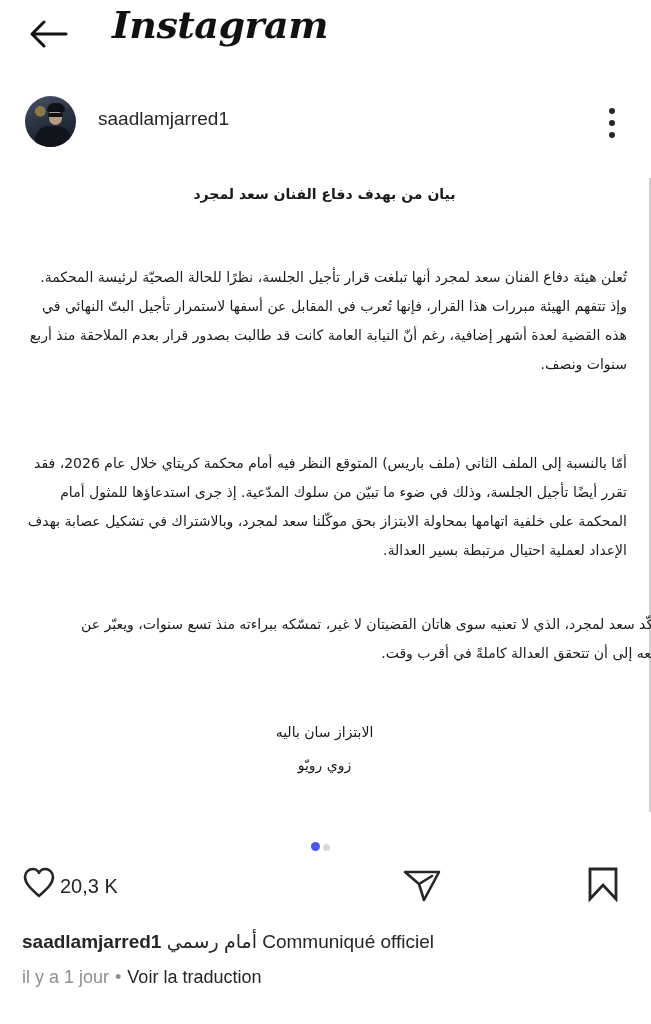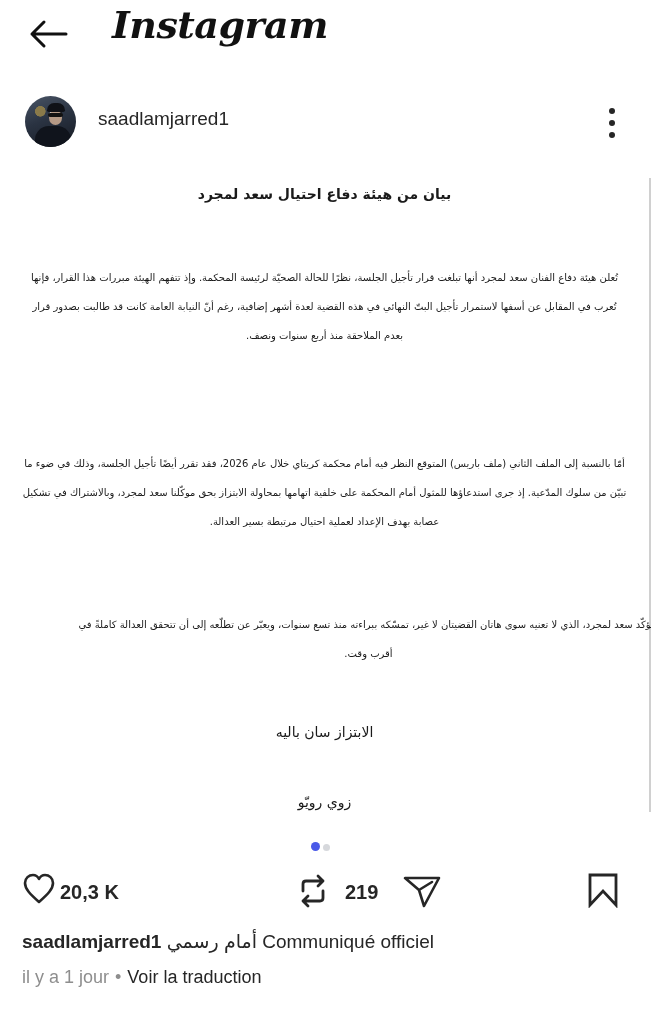--- a/index.html
+++ b/index.html
@@ -21,35 +21,35 @@
     .avatar .face { position: absolute; left: 24px; top: 15px; width: 13px; height: 14px; background: #b59a86; border-radius: 40% 40% 50% 50%; }
     .avatar .glasses { position: absolute; left: 23px; top: 17px; width: 15px; height: 4px; background: #111; border-radius: 2px; }
     .avatar .body { position: absolute; left: 10px; top: 30px; width: 36px; height: 26px; background: #10141c; border-radius: 14px 14px 0 0; }
     .username { position: absolute; left: 98px; top: 16px; font-size: 19px; font-weight: 500; color: #262626; }
     .more-btn { position: absolute; left: 600px; top: 14px; width: 24px; height: 34px; cursor: pointer; }
     .more-btn span { position: absolute; left: 9px; width: 6px; height: 6px; border-radius: 50%; background: #262626; }
 
     .post-image { position: absolute; left: 0; top: 178px; width: 651px; height: 634px; border-right: 2px solid #d0d0d0; }
     .statement { position: absolute; left: 0; top: 0; width: 649px; direction: rtl; text-align: center; color: #1a1a1a; font-family: "DejaVu Sans", sans-serif; }
     .st-title { position: absolute; top: 8px; left: 0; width: 649px; text-align: center; font-size: 14px; font-weight: bold; }
-    .para { position: absolute; left: 22px; width: 605px; font-size: 10px; line-height: 29px; text-align: center; }
+    .para { position: absolute; left: 22px; width: 605px; font-size: 14px; line-height: 29px; text-align: right; }
     .p1 { top: 85px; }
     .p2 { top: 258px; margin-top: 13px; }
     .p3 { top: 432px; margin-left: 44px; }
     .sig { position: absolute; left: 0; width: 649px; text-align: center; font-size: 14px; }
     .sig1 { top: 546px; }
-    .sig2 { top: 616px; }
+    .sig2 { top: 579px; }
 
     .pager { position: absolute; left: 311px; top: 837px; height: 10px; }
     .pager span { display: inline-block; width: 9px; height: 9px; border-radius: 50%; margin-right: 3px; }
     .pager .active { background: #4a5ae8; }
     .pager .dot { background: #d6d8dc; width: 7px; height: 7px; }
 
     .actions { position: absolute; left: 0; top: 862px; width: 651px; height: 50px; }
-    .act { position: absolute; top: 10px; height: 38px; cursor: pointer; font-weight: bold; }
+    .act { position: absolute; top: 4px; height: 38px; cursor: pointer; }
     .act svg { position: absolute; left: 0; top: 0; }
     .act .count { position: absolute; top: 9px; font-size: 20px; color: #262626; white-space: nowrap; }
     .like { left: 22px; width: 128px; }
     .like .count { left: 38px; }
     .comment { left: 166px; width: 110px; }
     .comment .count { left: 40px; }
     .repost { left: 297px; width: 90px; }
     .repost .count { left: 48px; }
     .share { left: 402px; width: 42px; }
     .save { left: 586px; width: 36px; }
@@ -83,46 +83,39 @@
   <div class="username">saadlamjarred1</div>
   <div class="more-btn">
     <span style="top:2px"></span>
     <span style="top:14px"></span>
     <span style="top:26px"></span>
   </div>
 </div>
 
 <div class="post-image">
   <div class="statement">
-    <div class="st-title">بيان من هيئة دفاع احتيال سعد لمجرد</div>
+    <div class="st-title">بيان من بهدف دفاع الفنان سعد لمجرد</div>
     <div class="para p1">تُعلن هيئة دفاع الفنان سعد لمجرد أنها تبلغت قرار تأجيل الجلسة، نظرًا للحالة الصحيّة لرئيسة المحكمة. وإذ تتفهم الهيئة مبررات هذا القرار، فإنها تُعرب في المقابل عن أسفها لاستمرار تأجيل البتّ النهائي في هذه القضية لعدة أشهر إضافية، رغم أنّ النيابة العامة كانت قد طالبت بصدور قرار بعدم الملاحقة منذ أربع سنوات ونصف.</div>
     <div class="para p2">أمّا بالنسبة إلى الملف الثاني (ملف باريس) المتوقع النظر فيه أمام محكمة كريتاي خلال عام 2026، فقد تقرر أيضًا تأجيل الجلسة، وذلك في ضوء ما تبيّن من سلوك المدّعية. إذ جرى استدعاؤها للمثول أمام المحكمة على خلفية اتهامها بمحاولة الابتزاز بحق موكّلنا سعد لمجرد، وبالاشتراك في تشكيل عصابة بهدف الإعداد لعملية احتيال مرتبطة بسير العدالة.</div>
     <div class="para p3">ويؤكّد سعد لمجرد، الذي لا تعنيه سوى هاتان القضيتان لا غير، تمسّكه ببراءته منذ تسع سنوات، ويعبّر عن تطلّعه إلى أن تتحقق العدالة كاملةً في أقرب وقت.</div>
     <div class="sig sig1">الابتزاز سان باليه</div>
     <div class="sig sig2">زوي رويّو</div>
   </div>
 </div>
 
 <div class="pager">
   <span class="active"></span><span class="dot"></span>
 </div>
 
 <div class="actions">
   <div class="act like">
     <svg width="34" height="34" viewBox="0 0 34 34">
       <path d="M17 30 C 8 22, 3 17, 3 11 C 3 6, 7 3, 11 3 C 14 3, 16 5, 17 7 C 18 5, 20 3, 23 3 C 27 3, 31 6, 31 11 C 31 17, 26 22, 17 30 Z" fill="none" stroke="#262626" stroke-width="2.6" stroke-linejoin="round"></path>
     </svg>
     <span class="count">20,3 K</span>
-  </div>
-  <div class="act repost">
-    <svg width="32" height="38" viewBox="0 0 32 38">
-      <path d="M6 19 V12 Q6 9 9 9 H26 M21 4 L26 9 L21 14" fill="none" stroke="#262626" stroke-width="2.8" stroke-linecap="round" stroke-linejoin="round"></path>
-      <path d="M26 19 V26 Q26 29 23 29 H6 M11 24 L6 29 L11 34" fill="none" stroke="#262626" stroke-width="2.8" stroke-linecap="round" stroke-linejoin="round"></path>
-    </svg>
-    <span class="count">219</span>
   </div>
   <div class="act share">
     <svg width="40" height="38" viewBox="0 0 40 38">
       <path d="M3 6 L37 6 L22 34 L17 18 Z M17 18 L30 10" fill="none" stroke="#262626" stroke-width="2.6" stroke-linejoin="round" stroke-linecap="round"></path>
     </svg>
   </div>
   <div class="act save">
     <svg width="34" height="36" viewBox="0 0 34 36">
       <path d="M4 3 H30 V33 L17 19 L4 33 Z" fill="none" stroke="#262626" stroke-width="2.8" stroke-linejoin="miter"></path>
     </svg>

